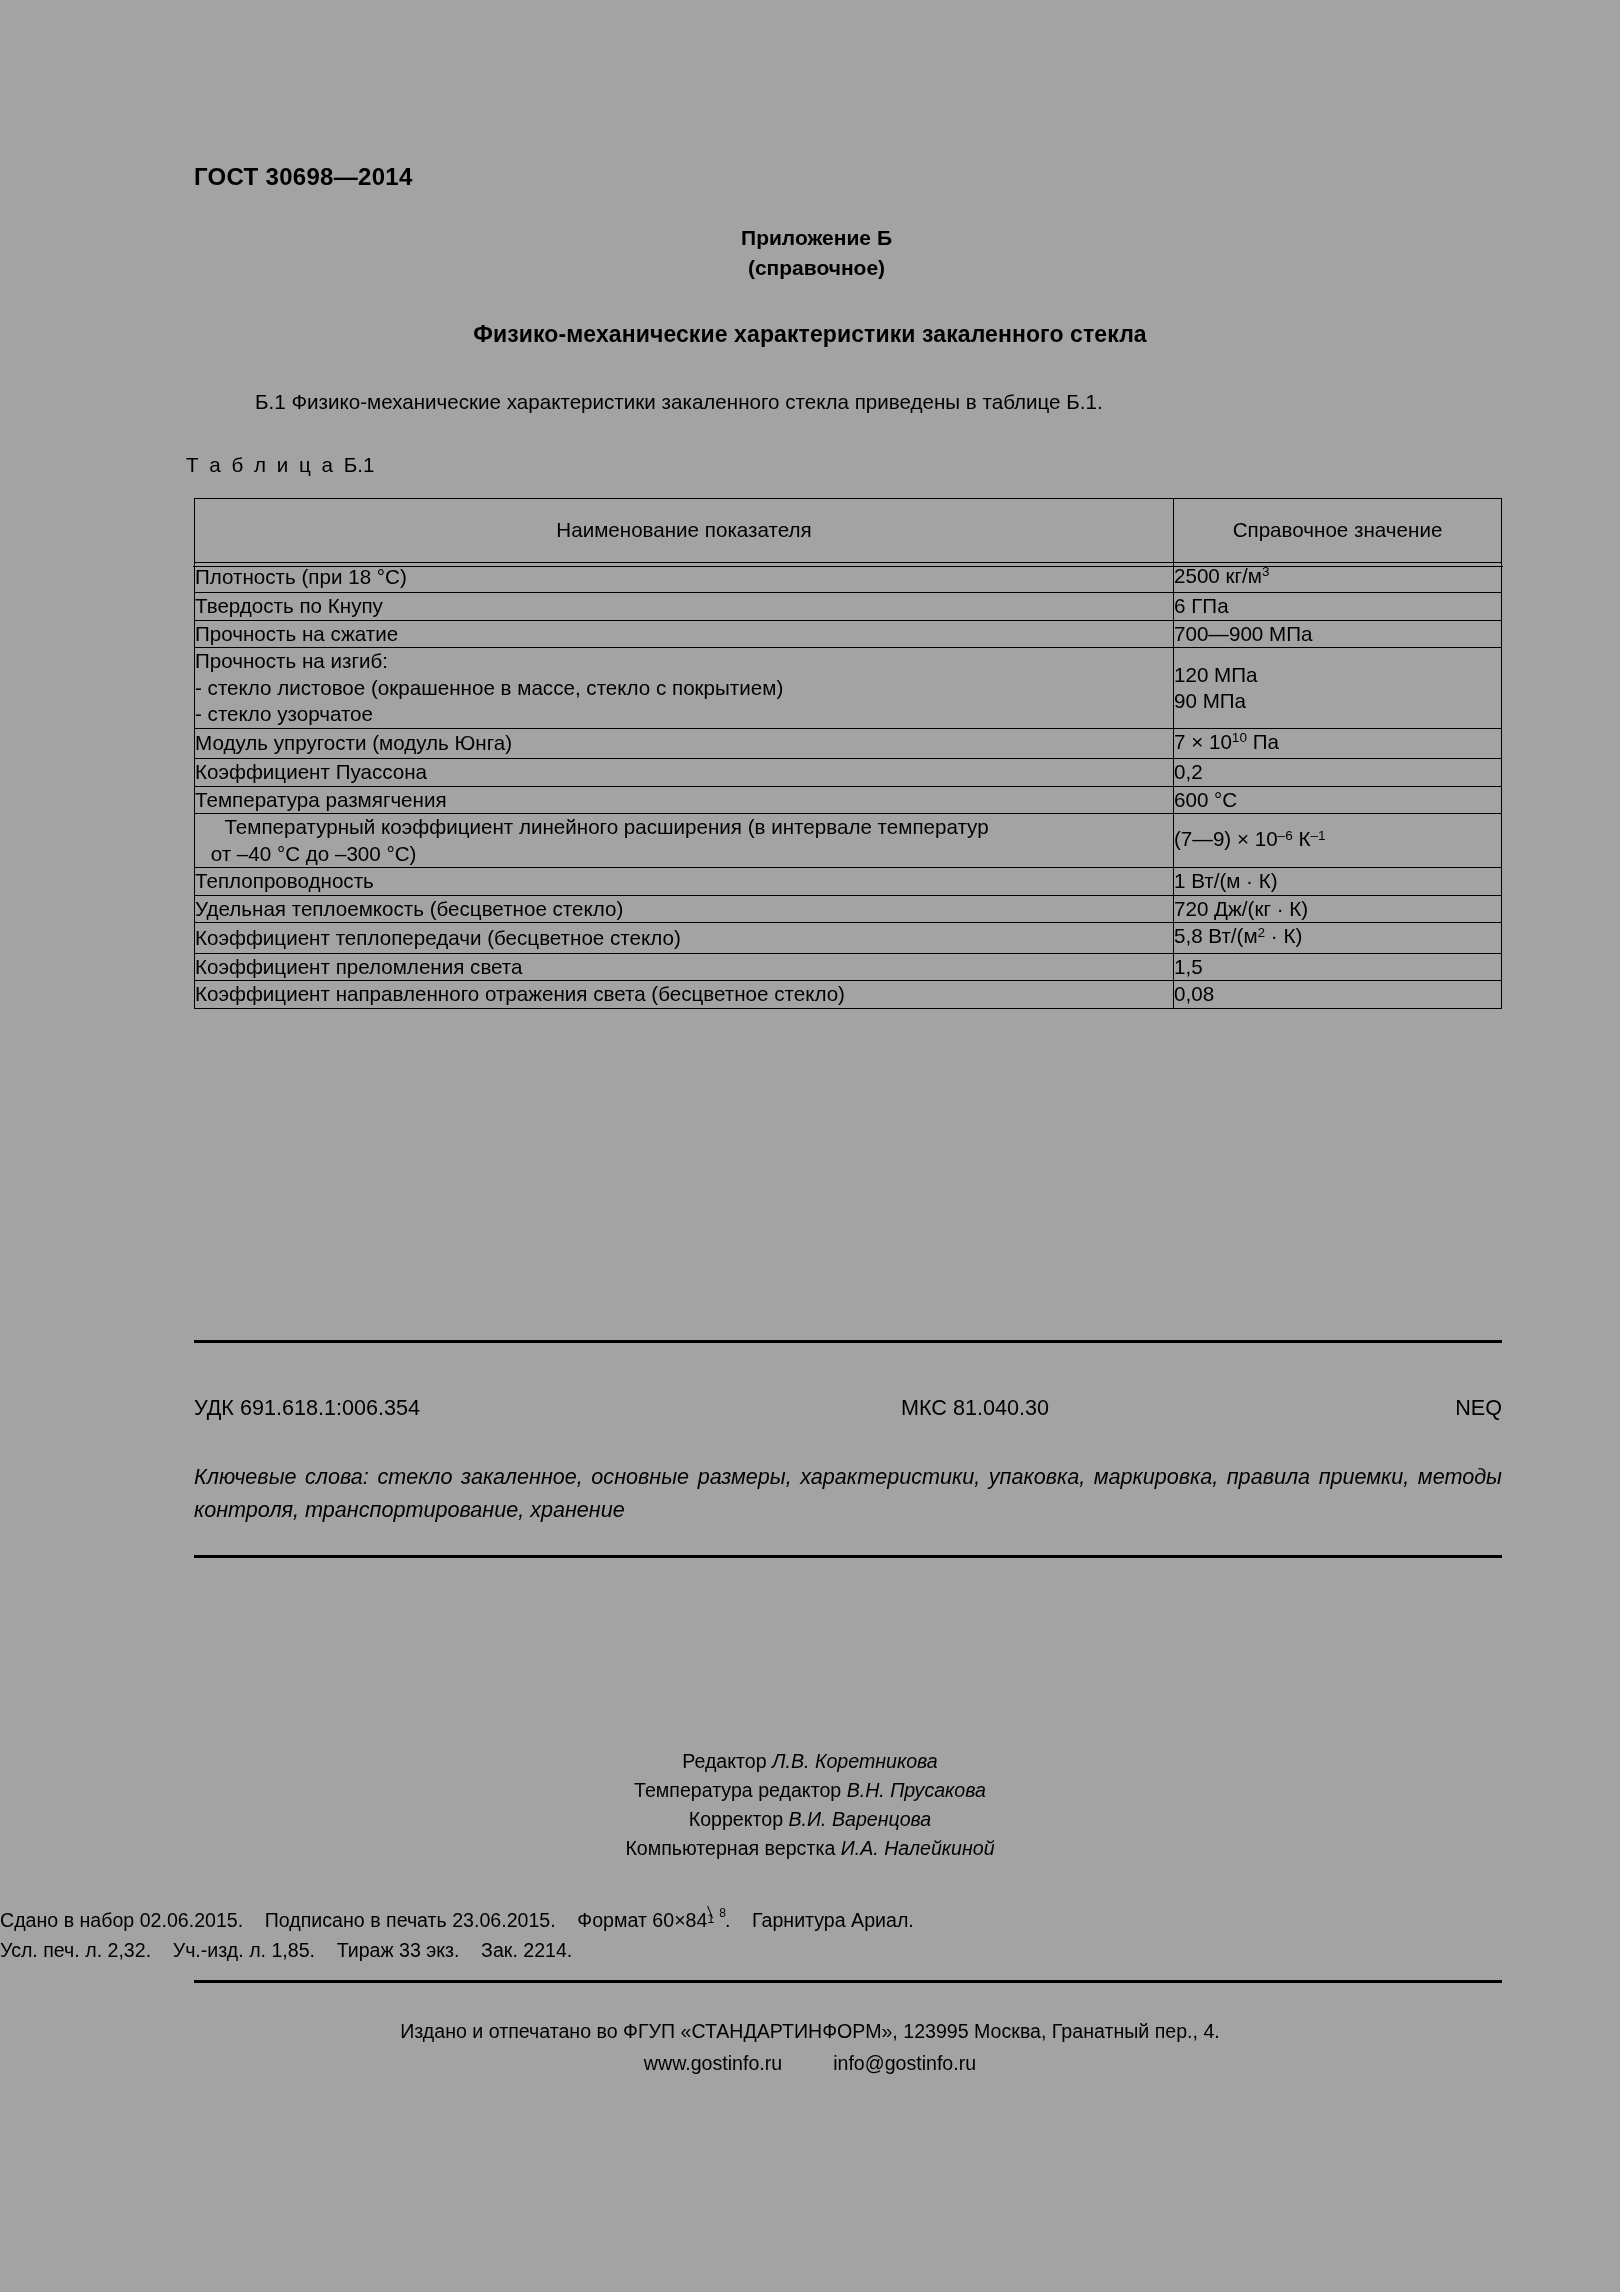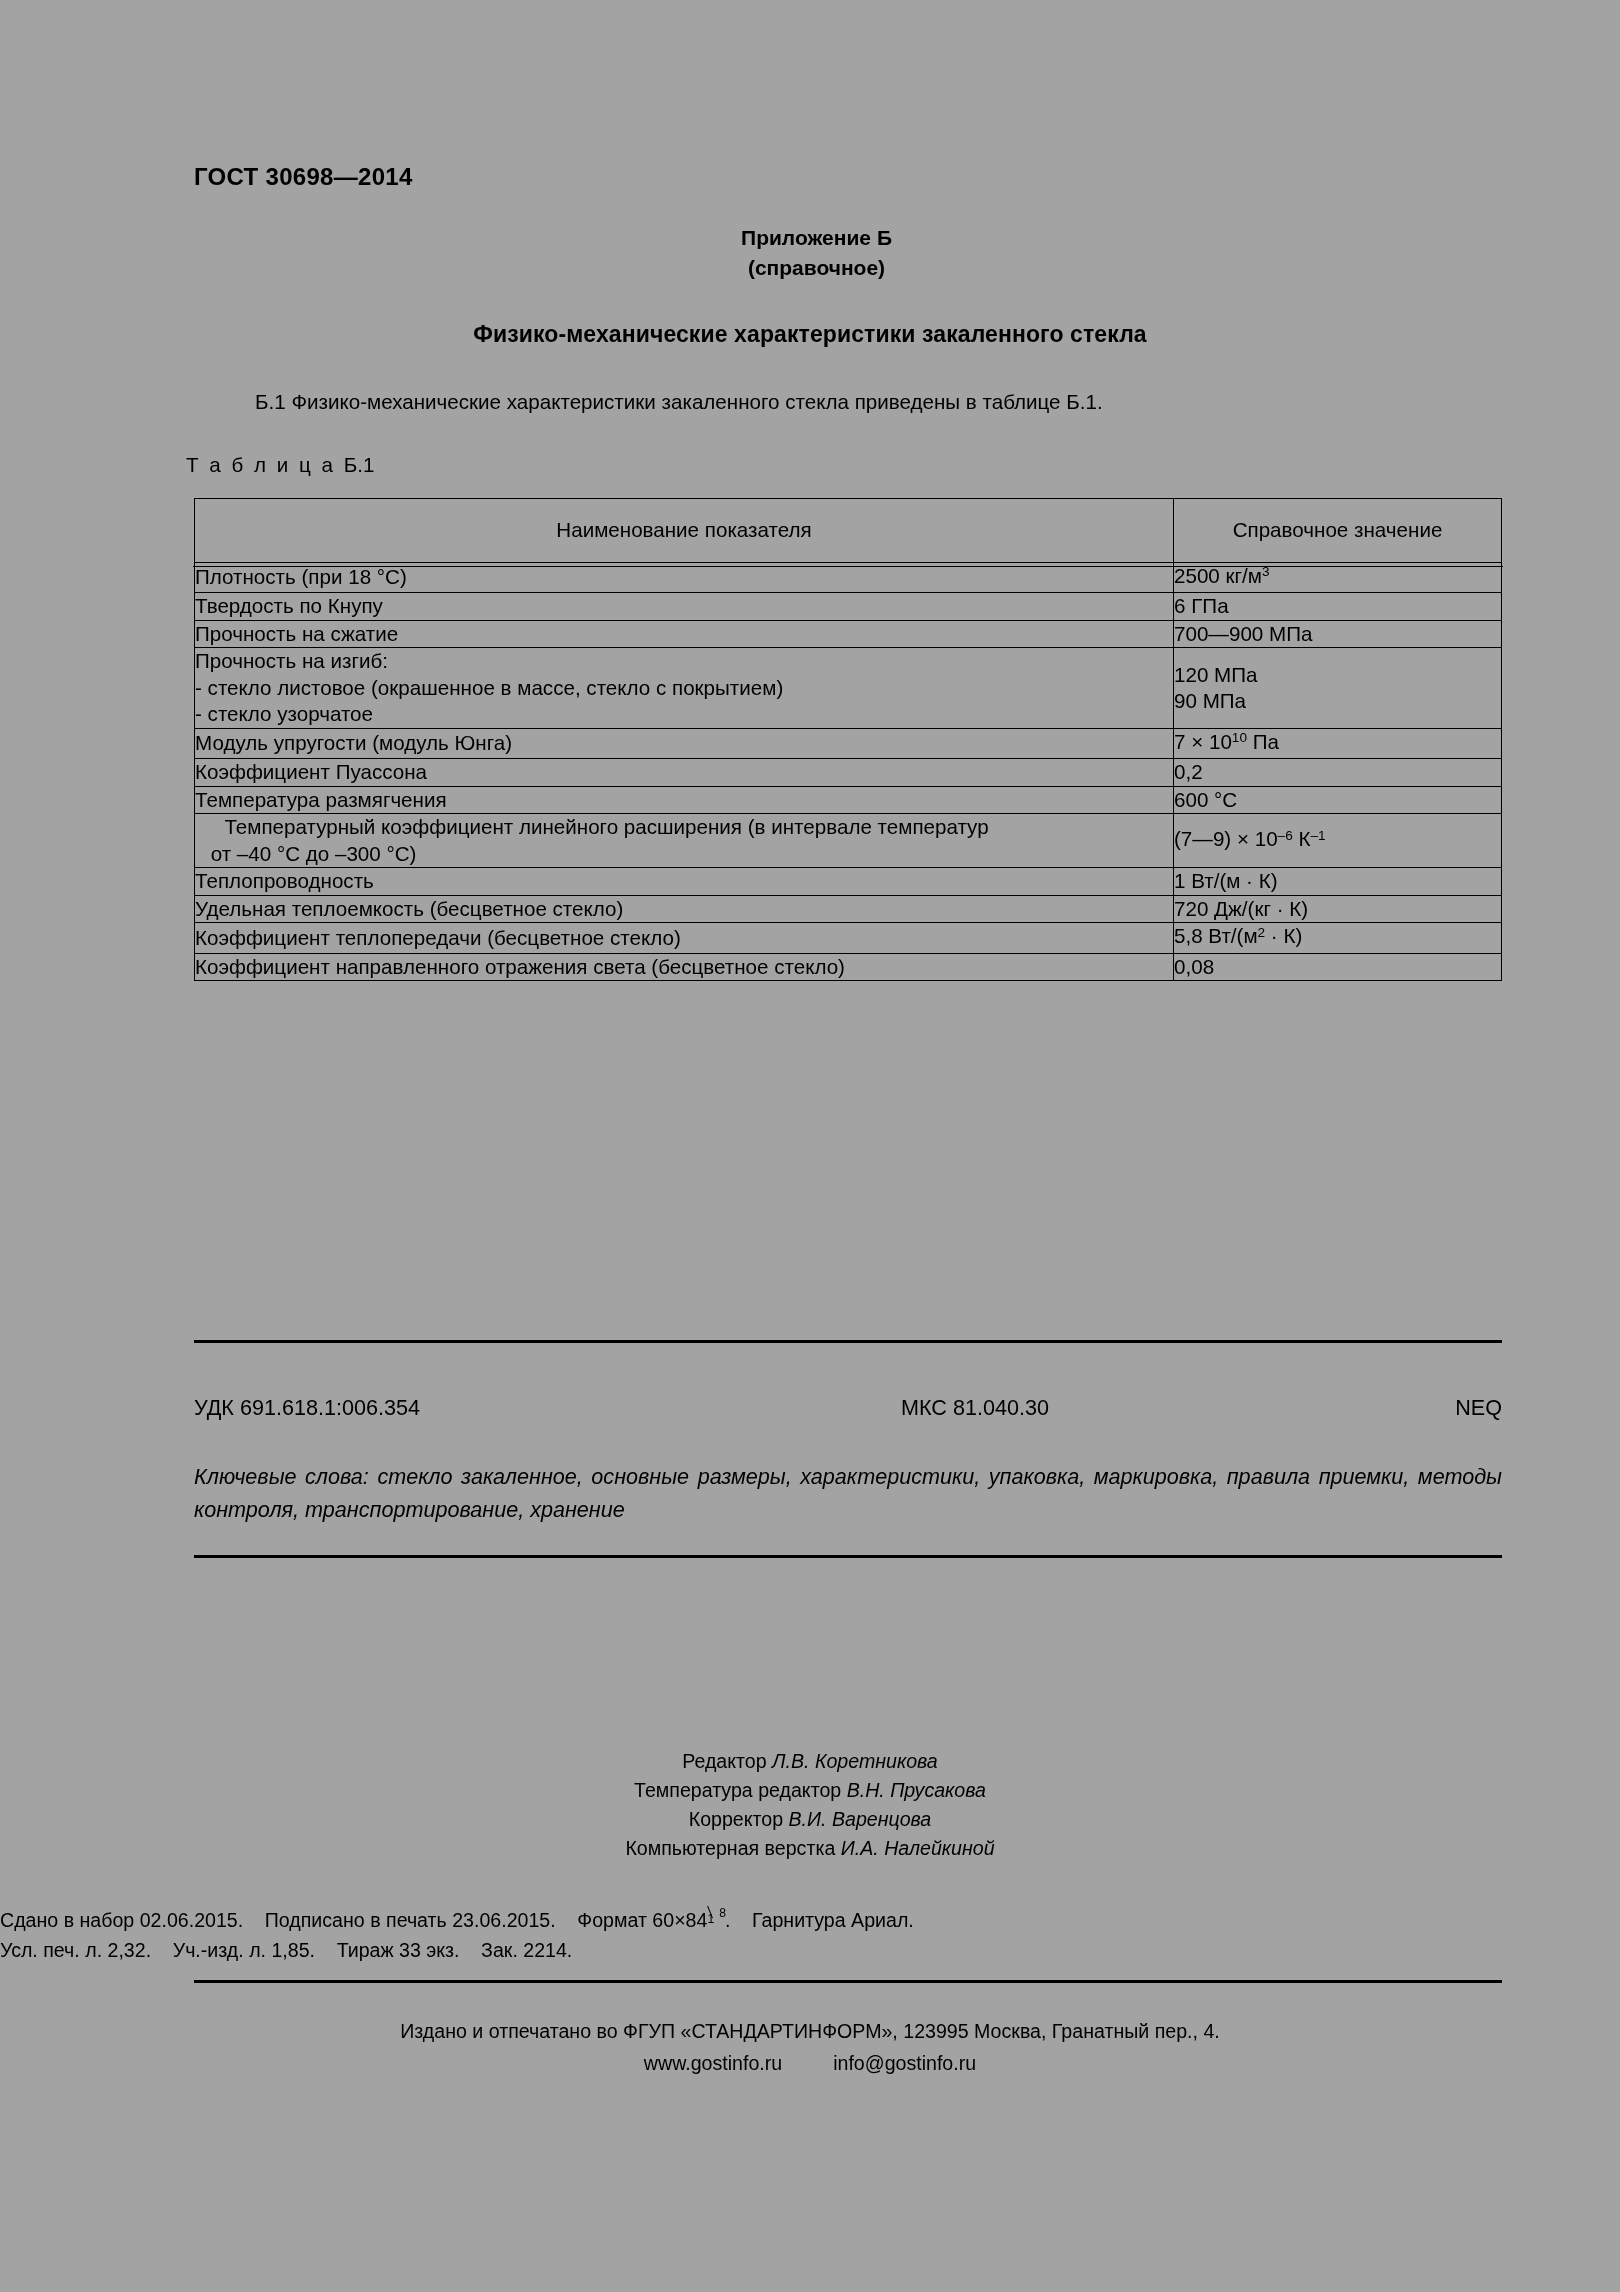--- a/index.html
+++ b/index.html
@@ -310,20 +310,24 @@
       </tr>
       <tr>
         <td class="cell-name">Удельная теплоемкость (бесцветное стекло)</td>
         <td class="cell-val">720 Дж/(кг · К)</td>
       </tr>
       <tr>
         <td class="cell-name">Коэффициент теплопередачи (бесцветное стекло)</td>
         <td class="cell-val"><span class="nm"><span>5,8 Вт/(м</span><span class="sup">2</span><span> · К)</span></span></td>
       </tr>
       <tr>
+        <td class="cell-name">Коэффициент преломления света</td>
+        <td class="cell-val">1,5</td>
+      </tr>
+      <tr>
         <td class="cell-name">Коэффициент направленного отражения света (бесцветное стекло)</td>
         <td class="cell-val">0,08</td>
       </tr>
     </tbody>
   </table>
 
   <div class="rule rule-1"></div>
 
   <div class="udk-line">
     <span class="udk">УДК  691.618.1:006.354</span>

